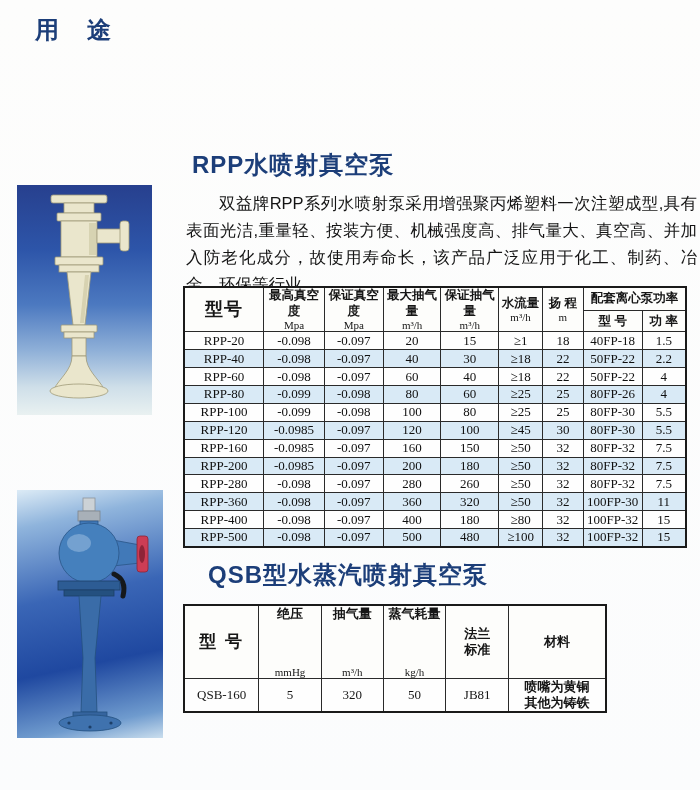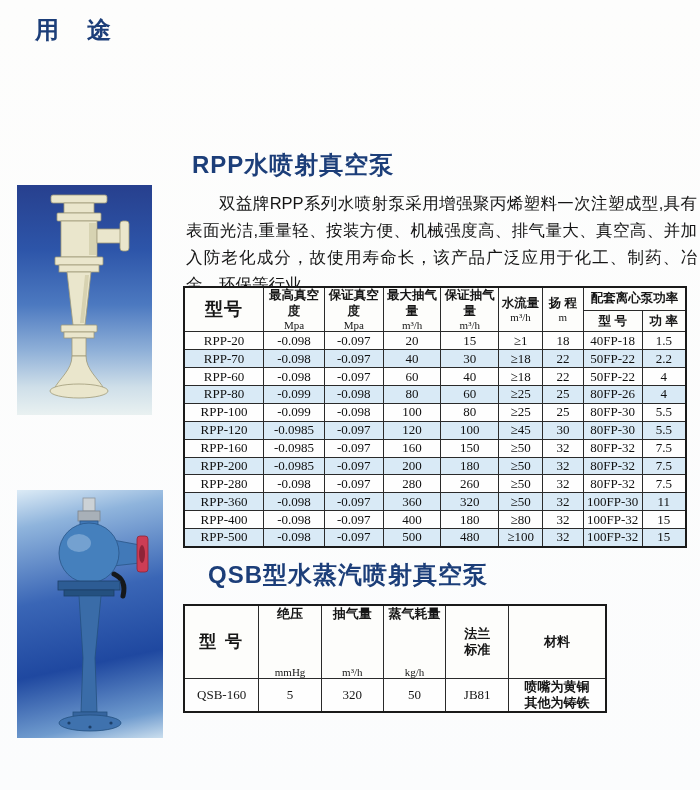--- a/index.html
+++ b/index.html
@@ -189,21 +189,21 @@
           <td>-0.098</td>
           <td>-0.097</td>
           <td>20</td>
           <td>15</td>
           <td>≥1</td>
           <td>18</td>
           <td>40FP-18</td>
           <td>1.5</td>
         </tr>
         <tr>
-          <td>RPP-70</td>
+          <td>RPP-40</td>
           <td>-0.098</td>
           <td>-0.097</td>
           <td>40</td>
           <td>30</td>
           <td>≥18</td>
           <td>22</td>
           <td>50FP-22</td>
           <td>2.2</td>
         </tr>
         <tr>

